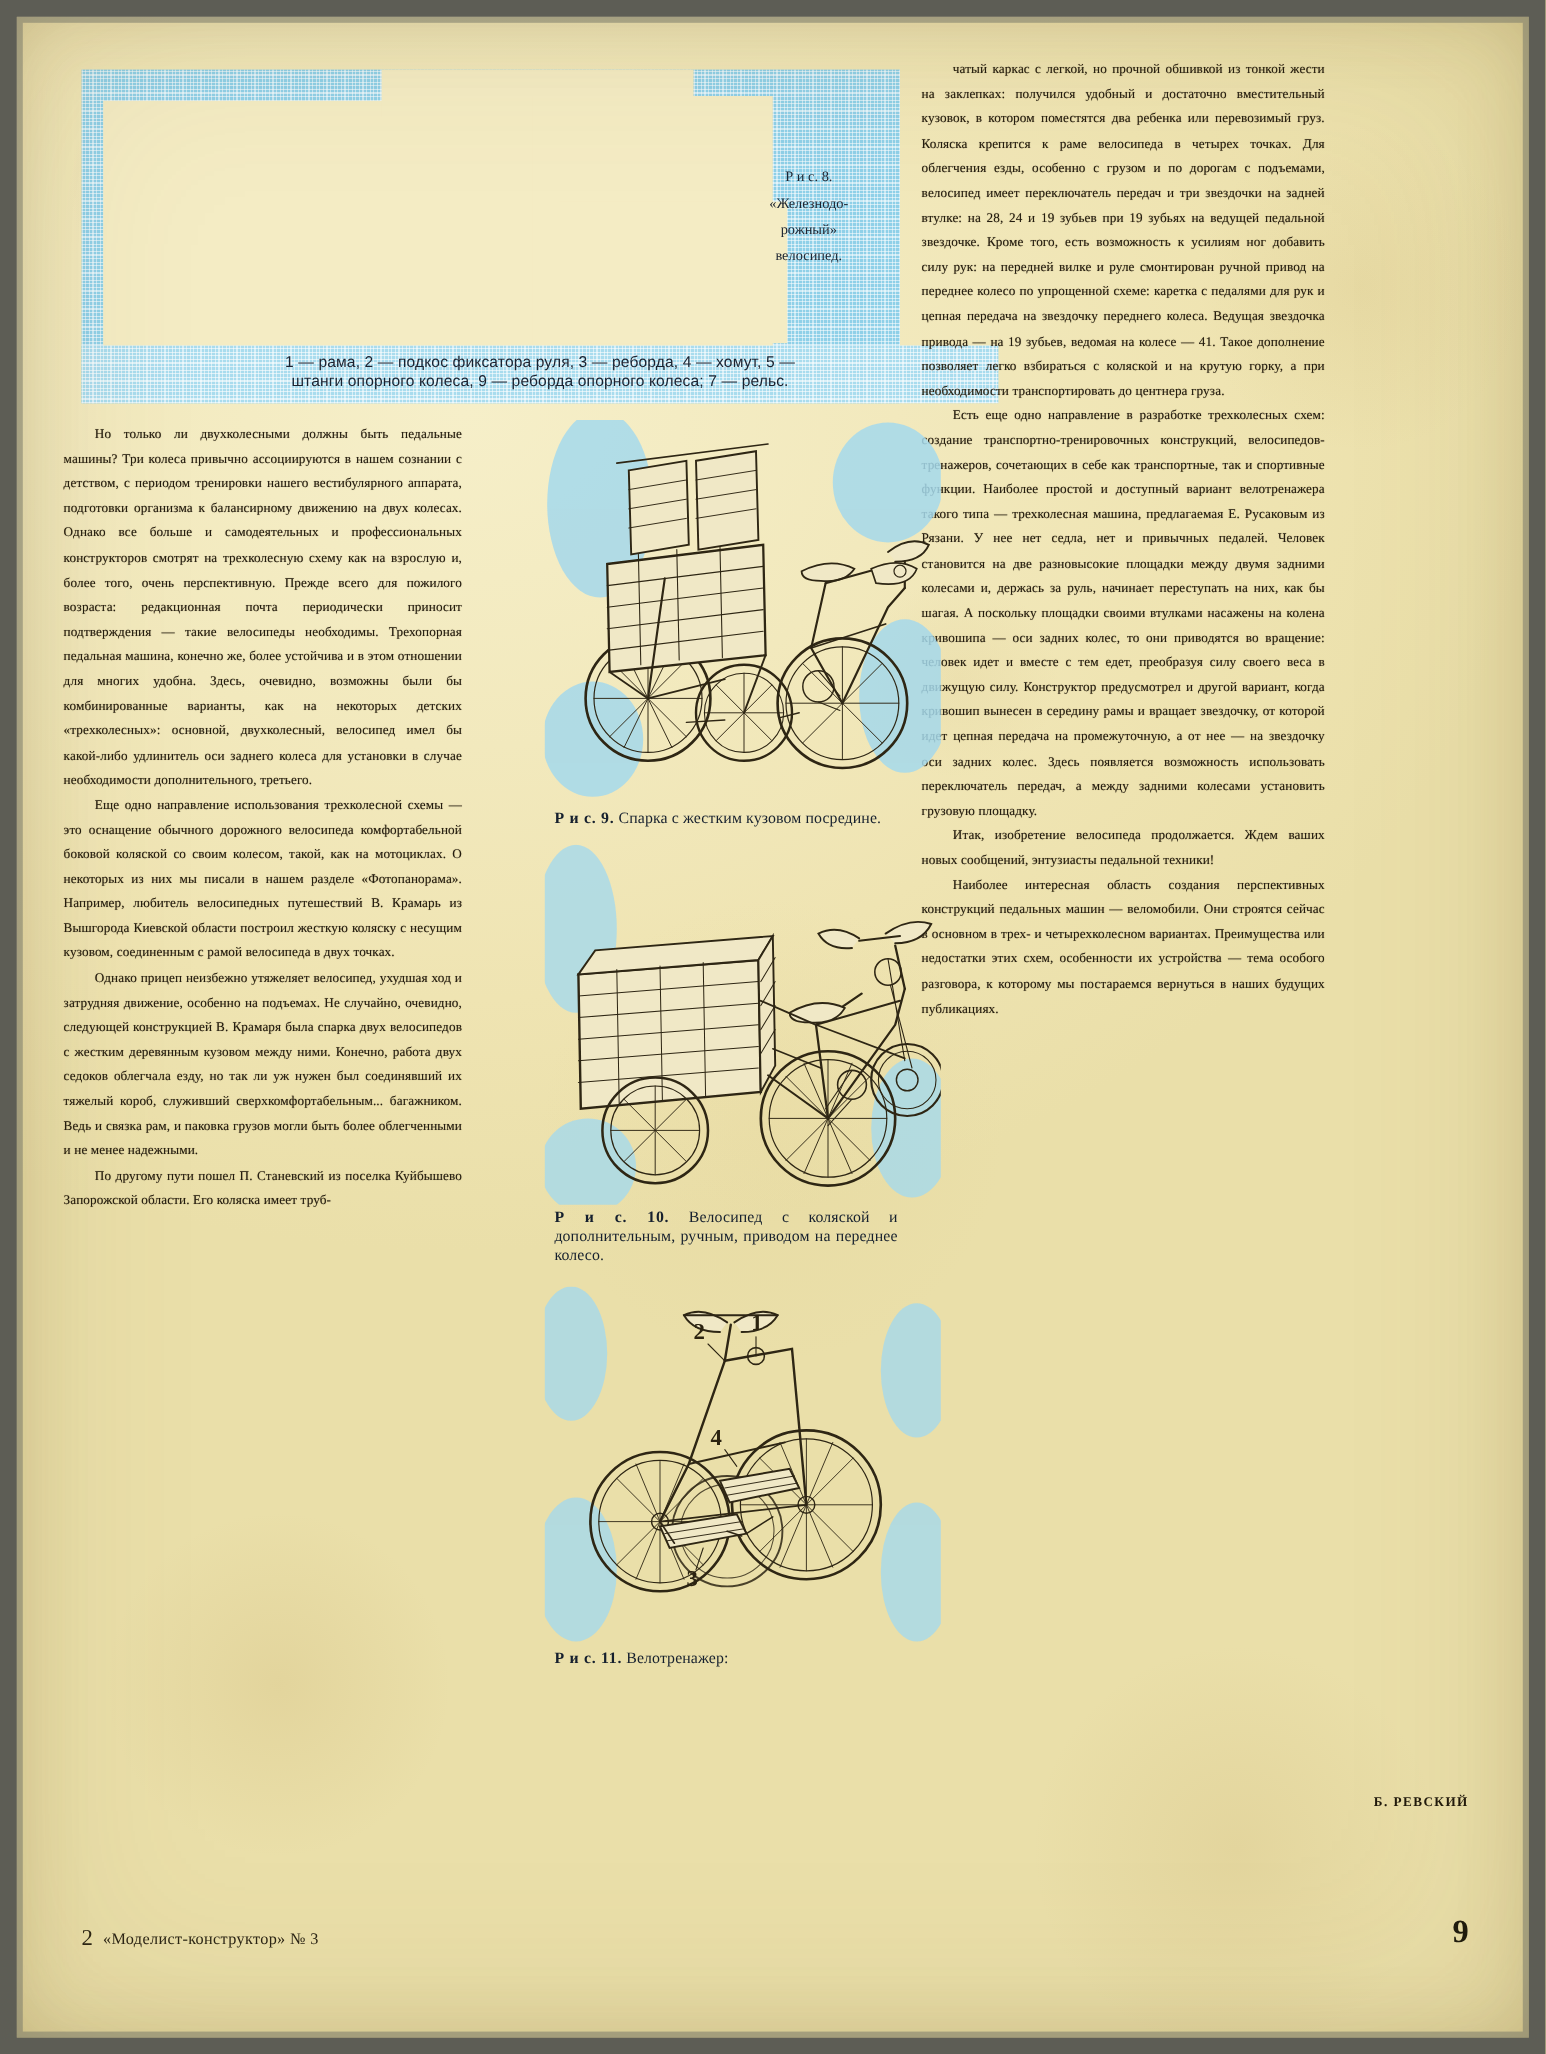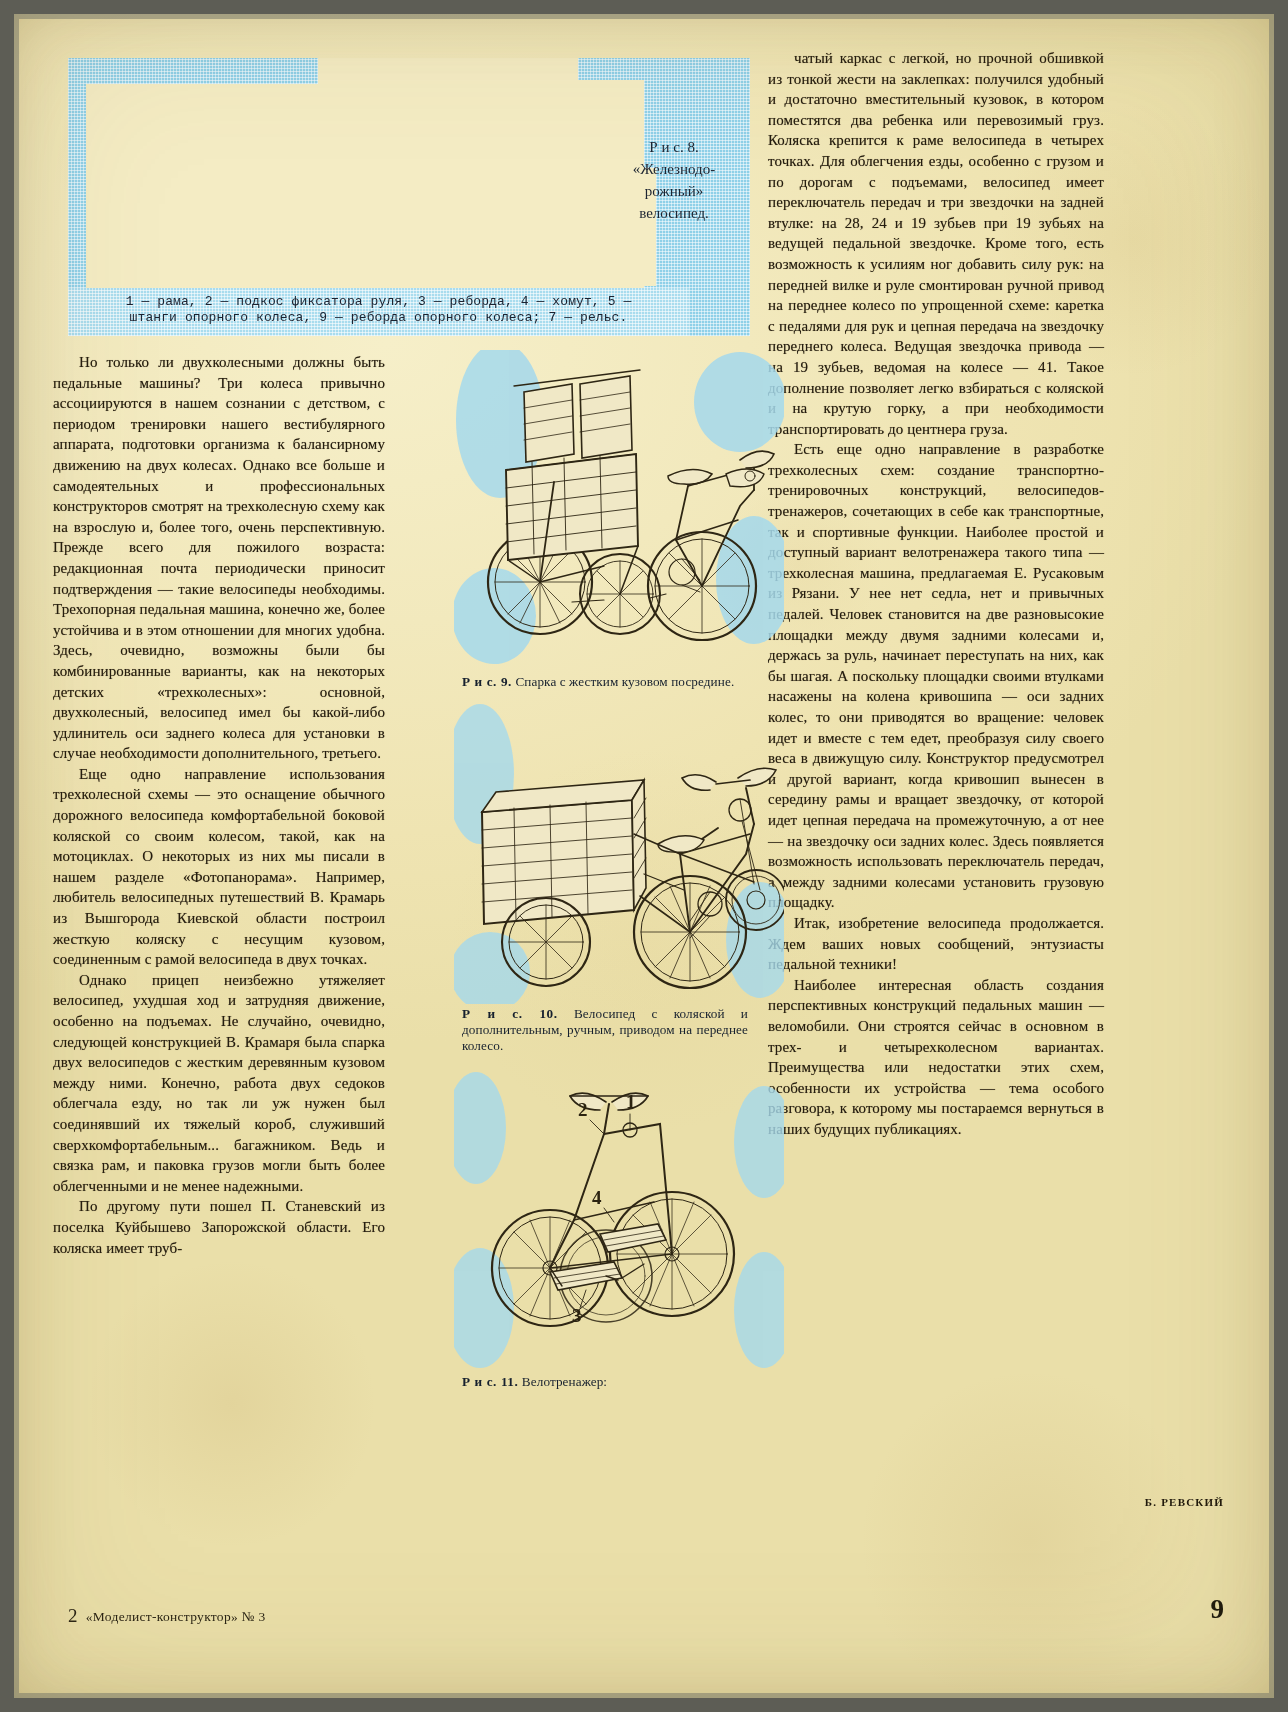--- a/index.html
+++ b/index.html
@@ -36,21 +36,21 @@
   .scan-border-2{position:absolute;left:14px;top:14px;right:14px;bottom:14px;
      border:5px solid #7a7a6a;box-sizing:border-box;opacity:.55;pointer-events:none;}
 
   .sheet{position:absolute;left:20px;top:20px;width:1248px;height:1672px;overflow:hidden;}
 
   
   .col{
     position:absolute;
     color:#241d10;
     font-family:"Liberation Serif", serif;
-    font-size:15px;
+    font-size:11px;
     line-height:20.6px;
     text-align:justify;
     text-justify:inter-word;
     -webkit-hyphens:none;hyphens:none;
     letter-spacing:.1px;
     text-shadow:0 0 .7px rgba(60,44,16,.55);
   }
   .col p{margin:0;text-indent:26px;}
   .col-left{left:33px;top:332px;width:332px;}
   .col-right{left:748px;top:28px;width:336px;}
@@ -77,28 +77,28 @@
 
   
   .fig8{
     position:absolute;left:48px;top:38px;width:682px;height:278px;
   }
   .fig8 .bg{position:absolute;inset:0;}
   .fig8 .white-patch{
     position:absolute;background:#f4ecc4;
   }
   .fig8cap{
-    position:absolute;left:48px;top:268px;width:621px;height:48px;
+    position:absolute;left:48px;top:268px;width:764px;height:48px;
     color:#1b2230;font-size:13px;line-height:15.5px;text-align:center;
-    font-family:Liberation Mono, monospace;
+    font-family:Liberation Sans, sans-serif;
     padding-top:6px;box-sizing:border-box;letter-spacing:.1px;
   }
   .fig8label{
     position:absolute;right:16px;top:78px;width:120px;
-    color:#1d2532;font-size:15px;line-height:22px;text-align:center;
+    color:#1d2532;font-size:12px;line-height:22px;text-align:center;
     font-family:"Liberation Serif", serif;
   }
 
   .figcap{
     color:#16202e;font-size:13.2px;line-height:16px;
     font-family:"Liberation Serif", serif;
     text-align:justify;letter-spacing:.1px;
   }
   .figcap .lead{font-weight:bold;letter-spacing:.6px;}
 

